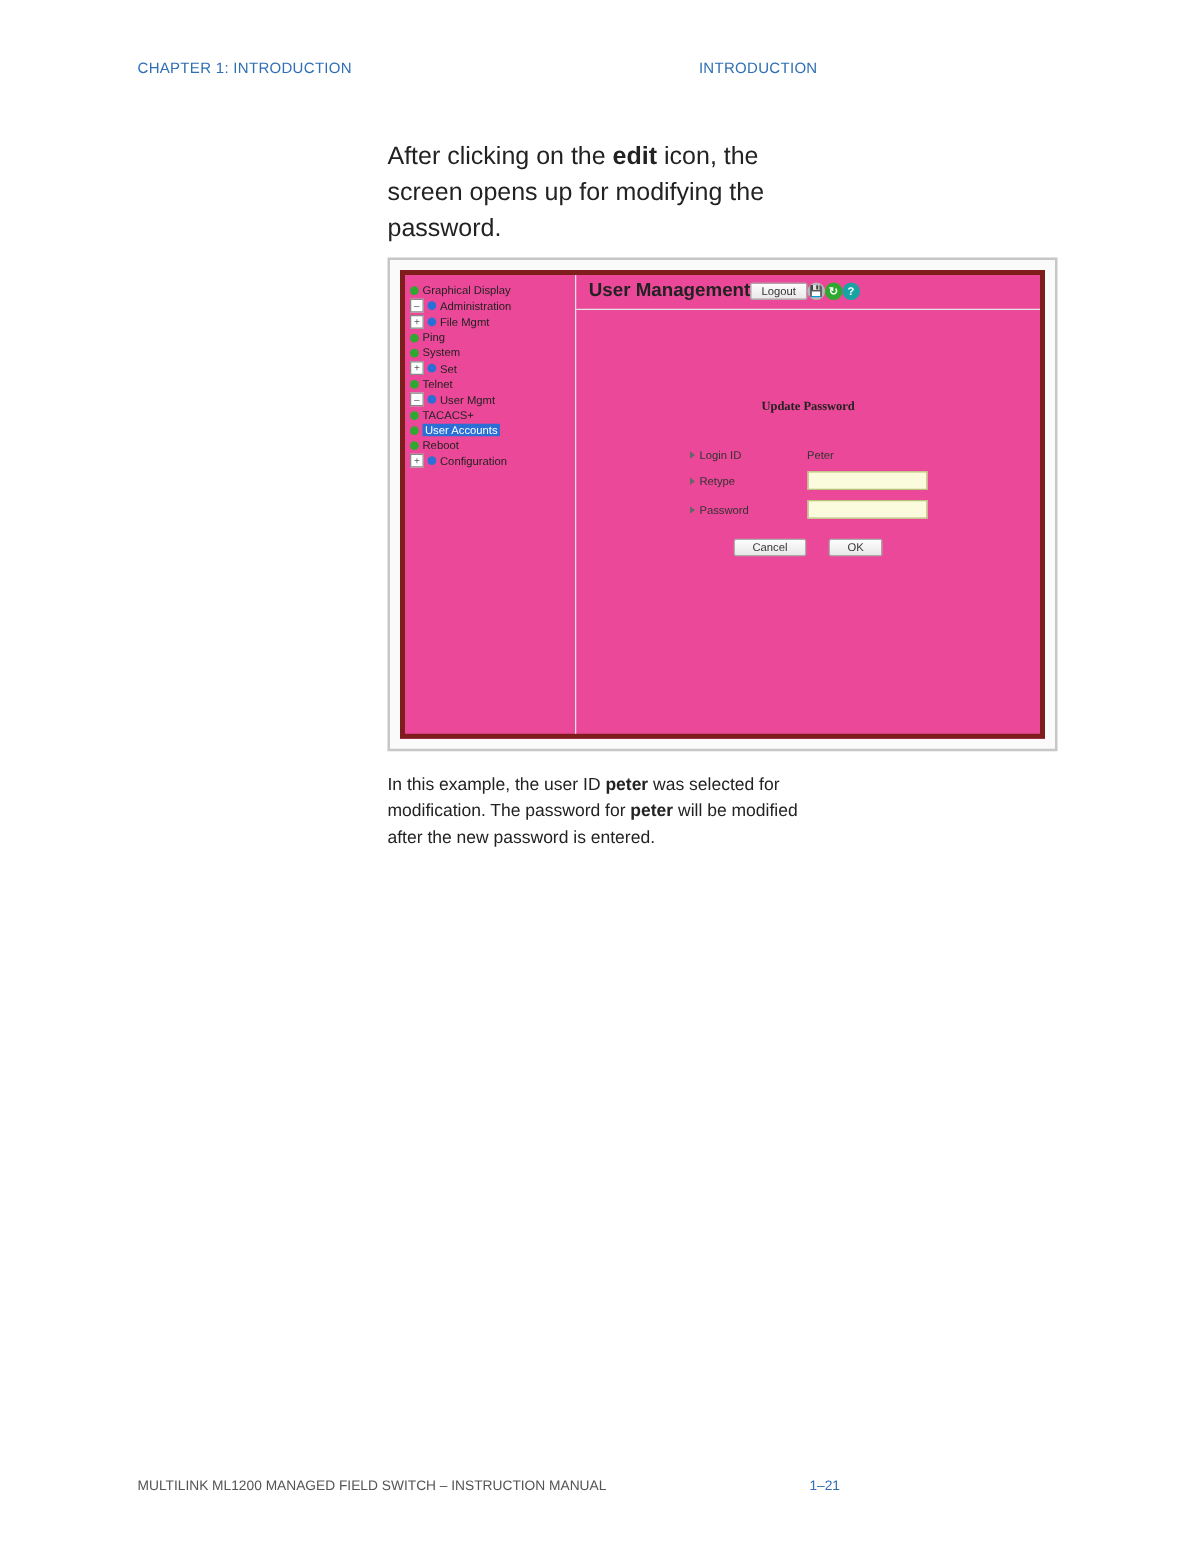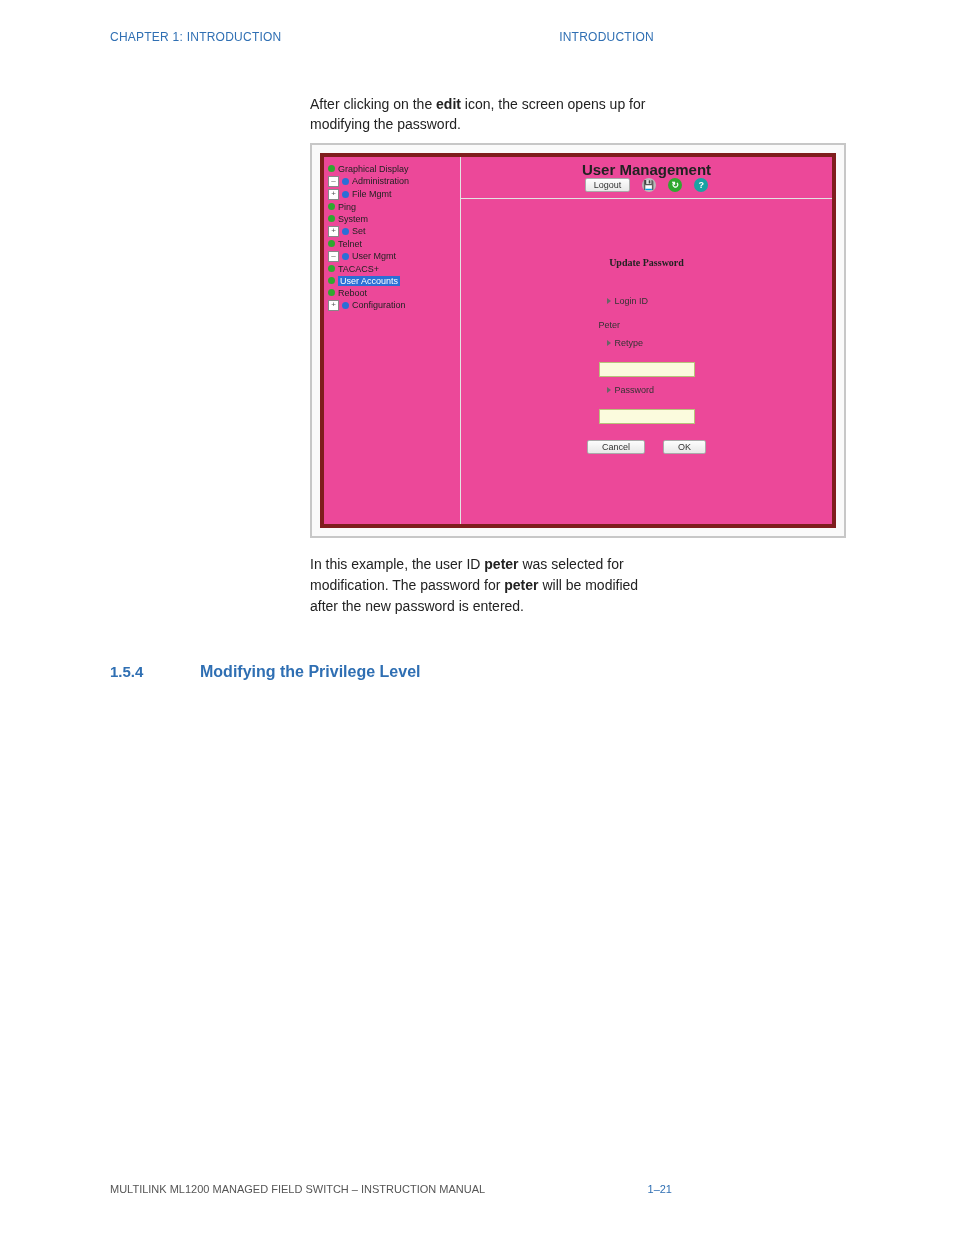--- a/index.html
+++ b/index.html
@@ -1,45 +1,45 @@
 <!DOCTYPE html>
 <html><head>
 <meta charset="utf-8">
 <style>
   html,body{margin:0;padding:0;background:#fff;font-family:"Segoe UI","Helvetica Neue",Arial,sans-serif;color:#333;font-size:14px;}
-  .page{width:764px;height:1235px;position:relative;box-sizing:border-box;padding:30px 110px 40px 110px;}
+  .page{width:764px;height:1235px;position:relative;box-sizing:border-box;padding:47px 110px 40px 110px;}
   .running-head{display:flex;justify-content:space-between;font-size:12px;color:#2f6fb3;letter-spacing:.02em;}
-  .intro-text{margin:50px 0 8px 200px;font-size:14px;line-height:1.45;color:#222;}
+  .intro-text{margin:50px 0 8px 200px;font-size:20px;line-height:1.45;color:#222;}
   .intro-text strong{font-weight:600;}
   .screenshot{margin-left:200px;width:536px;height:395px;border:2px solid #c7c7c7;background:#fafafa;position:relative;box-sizing:border-box;}
   .ss-inner{position:absolute;inset:8px;background:#ec4899;border:4px solid #7f1d1d;display:flex;}
   
   .nav{width:128px;border-right:1px solid #e3e3e3;padding:6px 4px;font-family:Verdana,Arial,sans-serif;font-size:9px;color:#222;}
   .nav .row{display:flex;align-items:center;gap:3px;padding:1px 0;white-space:nowrap;}
   .pm{display:inline-flex;width:9px;height:9px;border:1px solid #888;align-items:center;justify-content:center;font-size:8px;line-height:8px;color:#555;background:#fff;}
   .dot{width:7px;height:7px;border-radius:50%;display:inline-block;}
   .dot.g{background:#2fa82f;}
   .dot.b{background:#2a6fd6;}
   .ind1{padding-left:12px;}
   .ind2{padding-left:24px;}
   .ind3{padding-left:36px;}
   .sel{background:#2a6fd6;color:#fff;padding:0 2px;display:inline-block;}
   
   .pane{flex:1;position:relative;}
-  .pane-head{display:flex;justify-content:flex-start;align-items:center;padding:4px 10px 6px 10px;border-bottom:1px solid #e3e3e3;flex-direction:column;}
+  .pane-head{display:flex;justify-content:flex-start;align-items:center;padding:4px 10px 6px 10px;border-bottom:1px solid #e3e3e3;}
   .pane-title{font-family:Arial,sans-serif;font-weight:700;font-size:15px;color:#222;}
-  .head-right{display:flex;align-items:center;gap:12px;}
+  .head-right{display:flex;align-items:center;gap:0;}
   .logout-btn{font-size:9px;font-family:Verdana,Arial,sans-serif;border:1px solid #aaa;background:linear-gradient(#fdfdfd,#e8e8e8);padding:1px 8px;border-radius:2px;color:#333;}
   .hicon{width:14px;height:14px;border-radius:50%;display:inline-flex;align-items:center;justify-content:center;font-size:9px;font-weight:700;color:#fff;}
   .hi-grey{background:#b8b8b8;}
   .hi-green{background:#2fa82f;}
   .hi-teal{background:#19a3a3;}
   .form-wrap{position:absolute;left:0;right:0;top:100px;text-align:center;}
   .form-title{font-family:Liberation Serif, serif;font-size:10px;font-weight:700;color:#222;margin-bottom:28px;}
-  .frow{display:flex;align-items:center;justify-content:center;gap:14px;margin:8px 0;font-family:Verdana,Arial,sans-serif;font-size:9px;color:#333;flex-direction:column;}
+  .frow{display:flex;align-items:center;justify-content:center;gap:14px;margin:8px 0;font-family:Verdana,Arial,sans-serif;font-size:9px;color:#333;}
   .flabel{width:80px;text-align:left;display:flex;align-items:center;gap:4px;}
   .tri{display:inline-block;width:0;height:0;border-top:3px solid transparent;border-bottom:3px solid transparent;border-left:4px solid #666;}
   .fval{width:96px;text-align:left;}
   .finput{width:96px;height:15px;border:1px solid #b7c27a;background:#fbfbdd;box-sizing:border-box;}
   .btnrow{margin-top:16px;display:flex;justify-content:center;gap:18px;}
   .fbtn{font-size:9px;font-family:Verdana,Arial,sans-serif;border:1px solid #aaa;background:linear-gradient(#fdfdfd,#e8e8e8);padding:1px 14px;border-radius:2px;color:#333;}
   
   .para{margin:16px 0 0 200px;font-size:14px;line-height:1.5;color:#222;}
   .section-row{display:flex;margin-top:46px;align-items:baseline;}
   .sec-num{width:90px;color:#2f6fb3;font-weight:600;font-size:15px;}
@@ -160,24 +160,20 @@
           </div>
         </div>
       </div>
     </div>
   </div>
 
   <p class="para">
     <span>In this example, the user ID </span><strong>peter</strong><span> was selected for modification. The password for </span><strong>peter</strong><span> will be modified after the new password is entered.</span>
   </p>
 
-  <div class="section-row">
-    <span class="sec-num">1.5.4</span>
-    <span class="sec-title">Modifying the Privilege Level</span>
-  </div>
 
 
   <div class="footer">
     <span>MULTILINK ML1200 MANAGED FIELD SWITCH – INSTRUCTION MANUAL</span>
     <span class="pn">1–21</span>
   </div>
 
 </div>
 
 </body></html>

